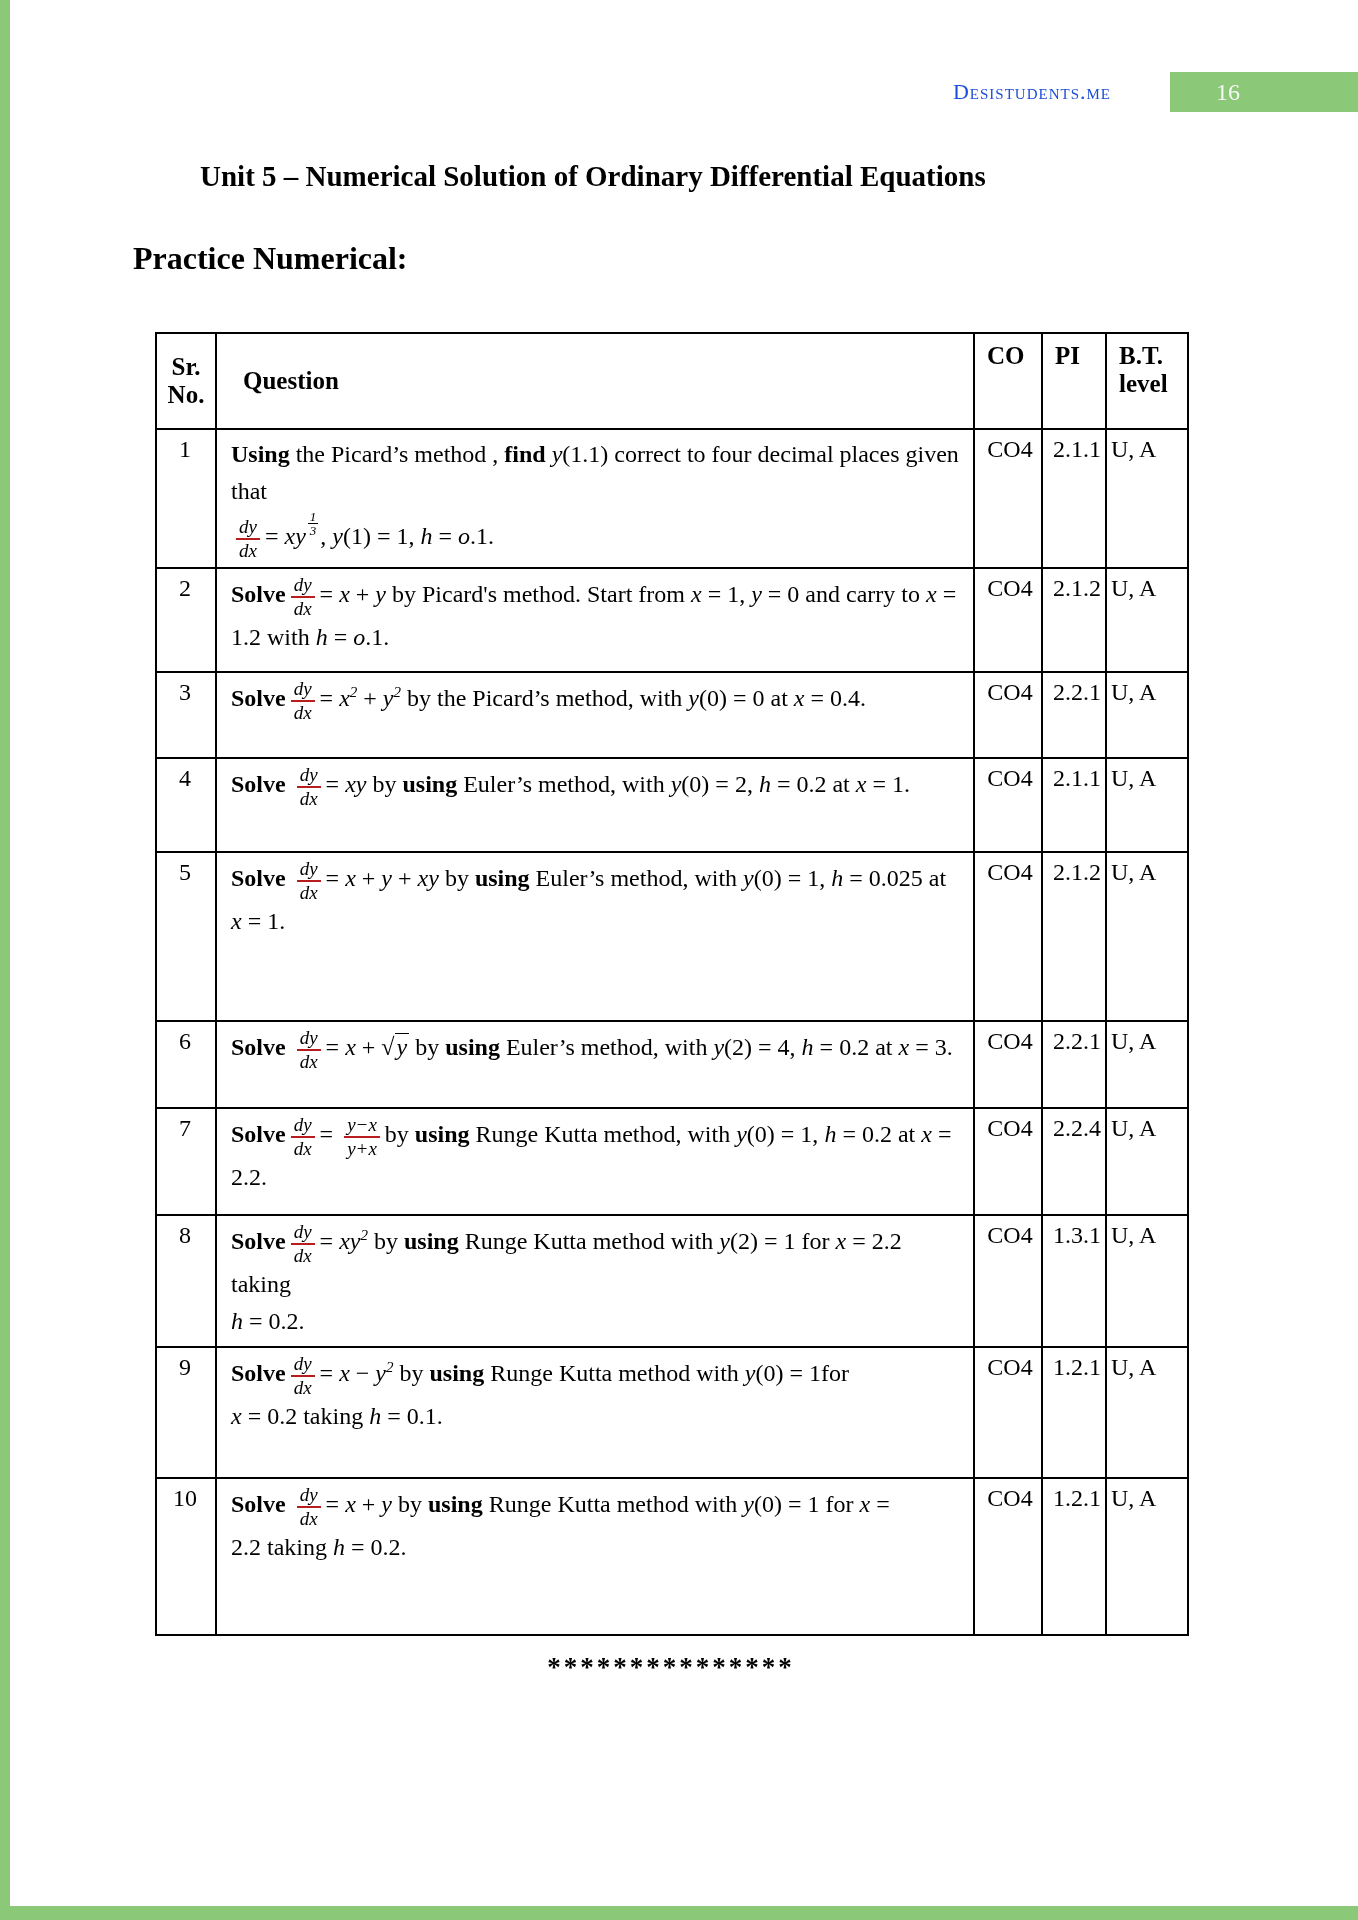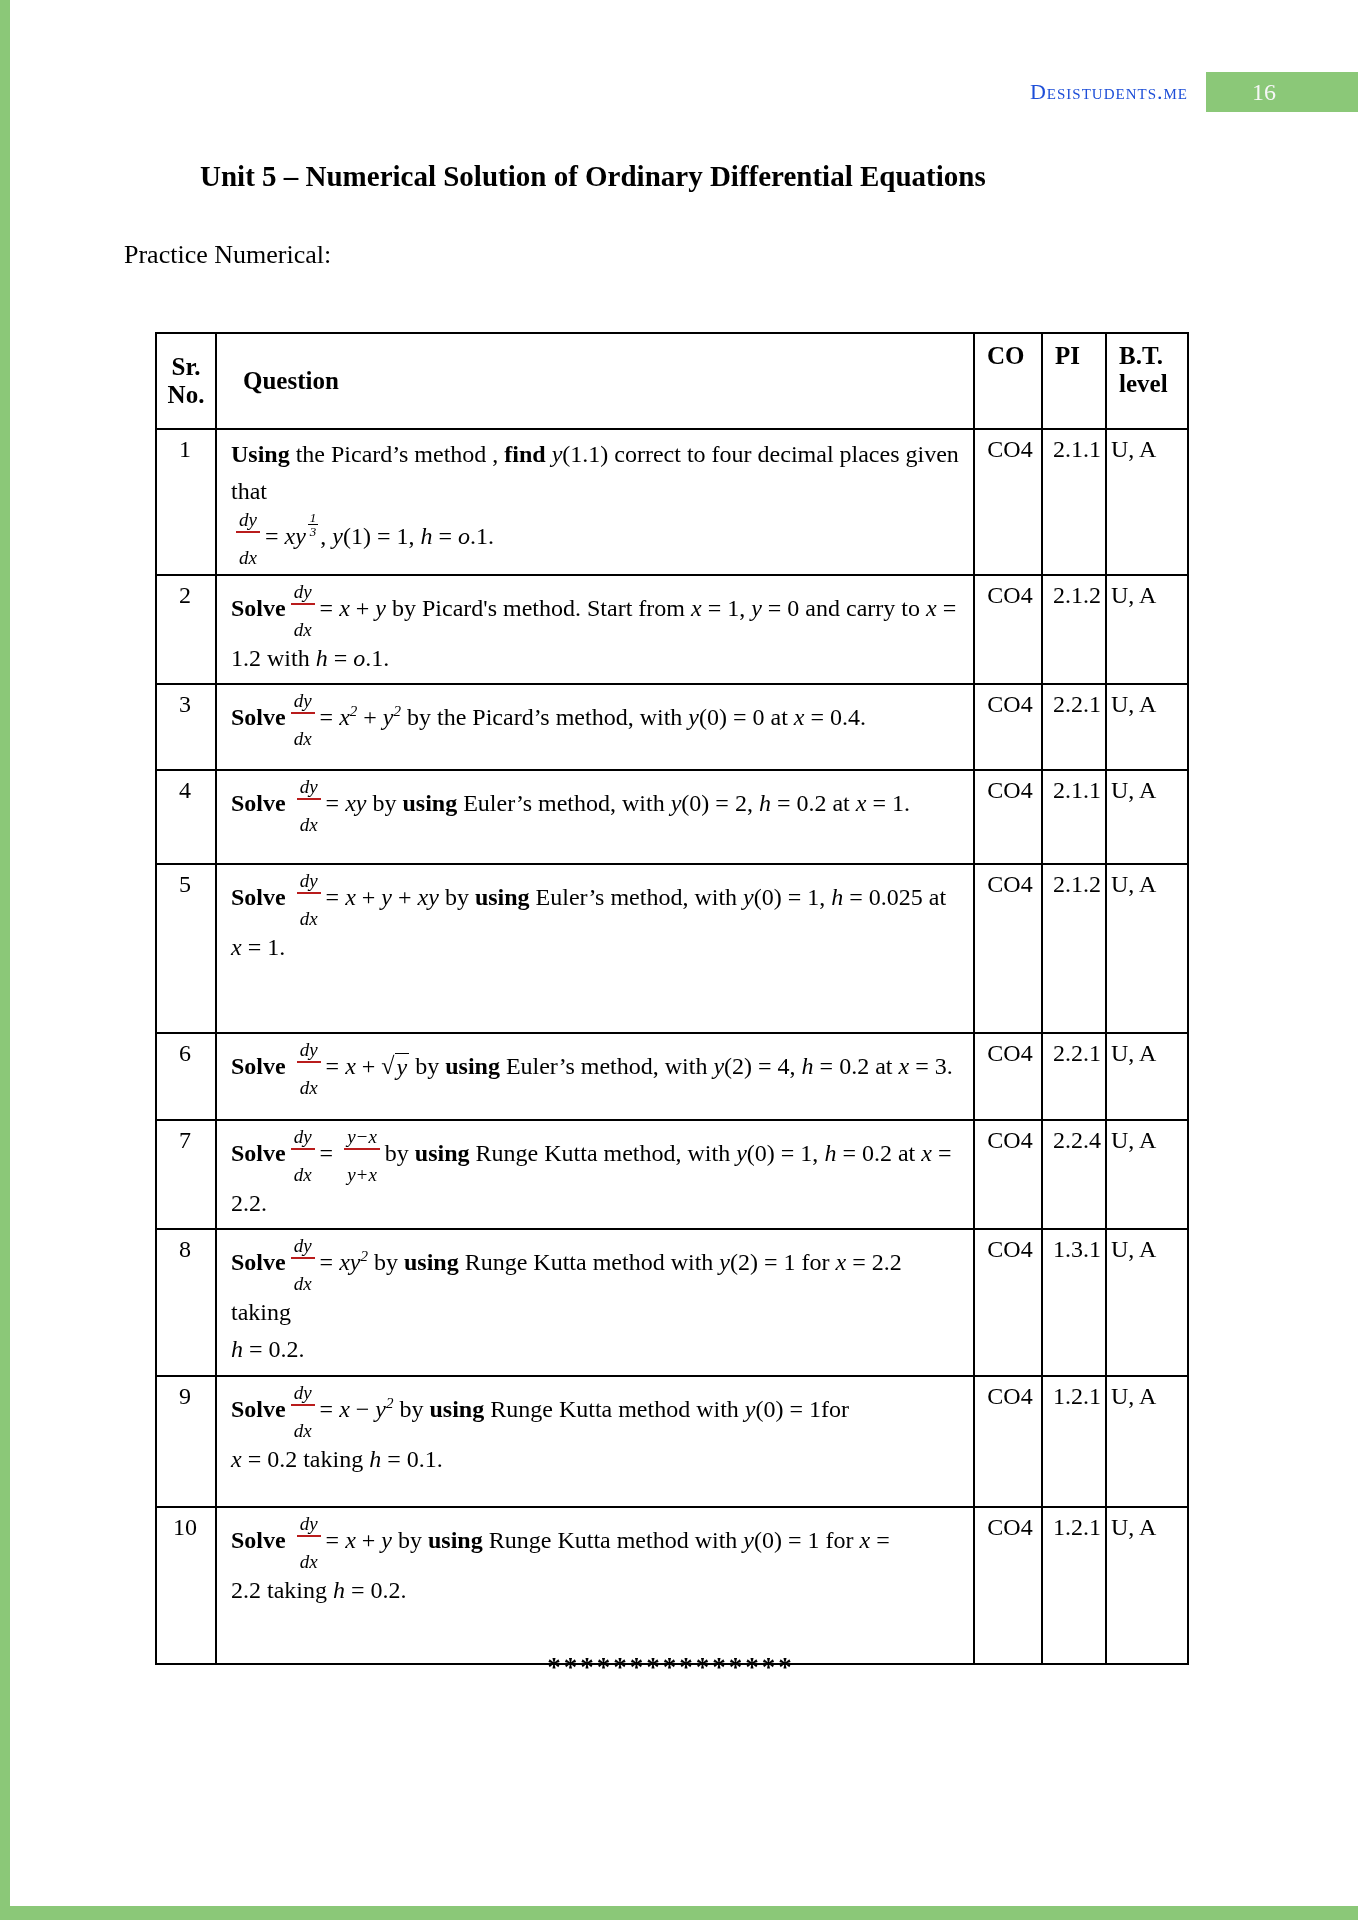--- a/index.html
+++ b/index.html
@@ -11,31 +11,31 @@
   .left-stripe{position:absolute;left:0;top:0;width:10px;height:1920px;}
   .bottom-stripe{position:absolute;left:0;bottom:0;width:1358px;height:14px;}
 
   
   .page-header{position:absolute;top:72px;right:0;display:flex;align-items:center;}
   .site-name{
     font-size:22px;color:#1d4ed8;letter-spacing:1px;margin-right:18px;
     font-variant:small-caps;
   }
   .page-badge{
-    width:152px;height:40px;color:#f7f7f7;font-size:24px;
-    display:flex;align-items:center;padding-left:46px;box-sizing:border-box;
+    width:188px;height:40px;color:#f7f7f7;font-size:24px;
+    display:flex;align-items:center;padding-left:46px;box-sizing:border-box;margin-left:41px;
   }
 
   .doc-title{
     position:absolute;top:160px;left:200px;width:960px;
     font-size:29px;font-weight:bold;
   }
   .section-heading{
-    position:absolute;top:240px;left:124px;
-    font-size:26px;font-weight:normal;
+    position:absolute;top:240px;left:133px;
+    font-size:32px;font-weight:bold;
   }
 
   
   table.qtable{
     position:absolute;left:155px;top:332px;width:1032px;
     border-collapse:collapse;table-layout:fixed;
   }
   .qtable th,.qtable td{
     border:2px solid #000;vertical-align:top;box-sizing:border-box;
     font-size:24px;padding:6px 6px 6px 10px;text-align:left;font-weight:normal;
@@ -62,21 +62,21 @@
   .qtable tbody tr:nth-child(10) td{height:157px;}
 
   
   .seg-b{font-weight:bold;}
   .seg-i{font-style:italic;}
   .frac{
     display:inline-block;vertical-align:middle;text-align:center;
     font-style:italic;line-height:1.05;font-size:19px;margin:0 5px;
   }
   .frac .num{display:block;border-bottom:2px solid #b91c1c;padding:0 3px 1px 3px;}
-  .frac .den{display:block;padding-top:15px;}
+  .frac .den{display:block;padding-top:1px;}
   .supfrac{
     display:inline-block;vertical-align:9px;text-align:center;
     font-style:italic;line-height:1;font-size:13px;margin:0 2px;
   }
   .supfrac .num{display:block;border-bottom:1px solid #000;padding:0 2px;}
   .supfrac .den{display:block;}
   sup.seg-sup{font-size:15px;font-style:italic;line-height:1;}
   .sqrt{white-space:nowrap;}
   .sqrt .rad{font-style:normal;}
   .sqrt .arg{font-style:italic;border-top:1.6px solid #000;padding:0 2px;}

